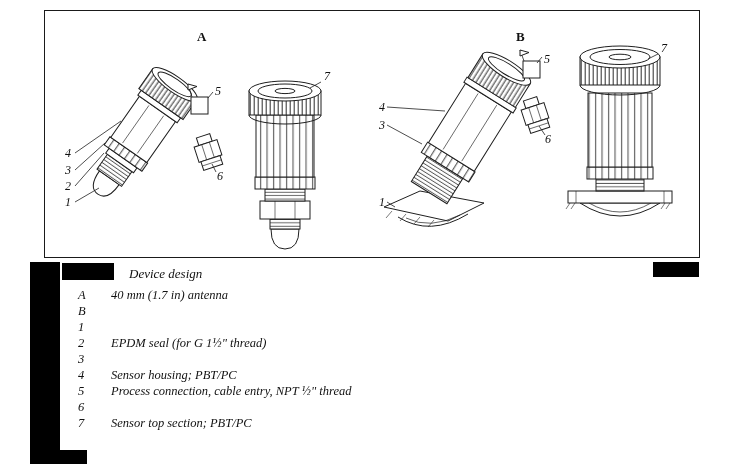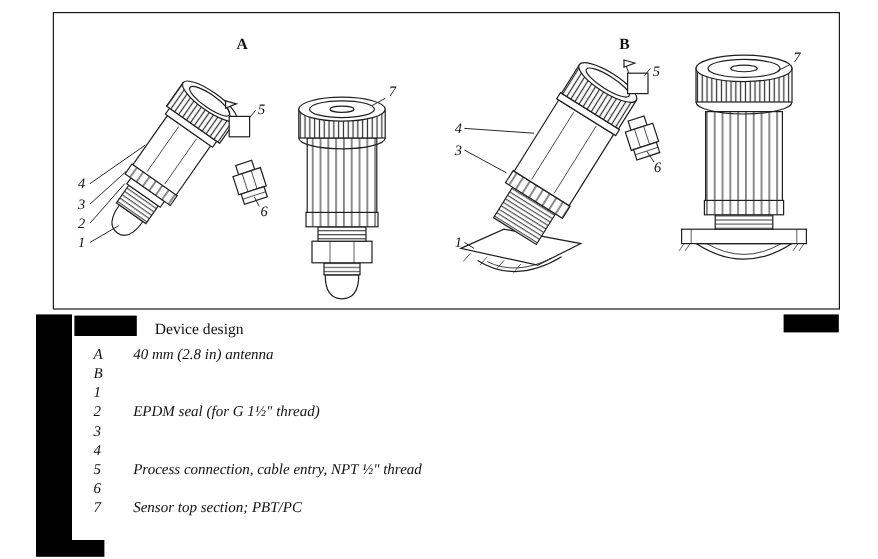--- a/index.html
+++ b/index.html
@@ -7,21 +7,21 @@
     position:relative; width:732px; height:466px; background:#ffffff;
     font-family:"Liberation Serif", serif; overflow:hidden; margin:0;
   }
   .figure-frame {
     position:absolute; left:44px; top:10px; width:654px; height:246px;
     border:1px solid #1a1a1a; background:#fff; box-sizing:content-box;
   }
   .redaction { position:absolute; background:#000; }
   .caption-text {
     position:absolute; left:129px; top:266px;
-    font-size:13px; color:#111; line-height:16px;
+    font-style:italic; font-size:13px; color:#111; line-height:16px;
   }
   .legend { position:absolute; left:78px; top:287px; color:#111; }
   .legend-row { display:flex; height:16px; line-height:16px; font-style:italic; font-size:12.5px; }
   .legend-key { width:33px; flex:0 0 33px; }
   .legend-text { white-space:nowrap; }
   svg.fig { display:block; }
   .callout { font-family:"Liberation Serif", serif; font-style:italic; font-size:12px; fill:#111; }
   .variant { font-family:"Liberation Serif", serif; font-weight:bold; font-size:13px; fill:#111; }
 </style>
 </head>
@@ -197,37 +197,38 @@
   <div class="redaction" style="left:30px; top:262px; width:30px; height:190px;"></div>
   <div class="redaction" style="left:30px; top:450px; width:57px; height:14px;"></div>
   <div class="redaction" style="left:62px; top:263px; width:52px; height:17px;"></div>
   <div class="redaction" style="left:653px; top:262px; width:46px; height:15px;"></div>
 
   <div class="caption-text">Device design</div>
 
   <div class="legend">
     <div class="legend-row">
       <span class="legend-key">A</span>
-      <span class="legend-text">40 mm (2.8 in) antenna</span>
+      <span class="legend-text">40 mm (1.7 in) antenna</span>
     </div>
     <div class="legend-row">
       <span class="legend-key">B</span>
     </div>
     <div class="legend-row">
       <span class="legend-key">1</span>
     </div>
     <div class="legend-row">
       <span class="legend-key">2</span>
       <span class="legend-text">EPDM seal (for G 1½" thread)</span>
     </div>
     <div class="legend-row">
       <span class="legend-key">3</span>
     </div>
     <div class="legend-row">
       <span class="legend-key">4</span>
+      <span class="legend-text">Sensor housing; PBT/PC</span>
     </div>
     <div class="legend-row">
       <span class="legend-key">5</span>
       <span class="legend-text">Process connection, cable entry, NPT ½" thread</span>
     </div>
     <div class="legend-row">
       <span class="legend-key">6</span>
     </div>
     <div class="legend-row">
       <span class="legend-key">7</span>

